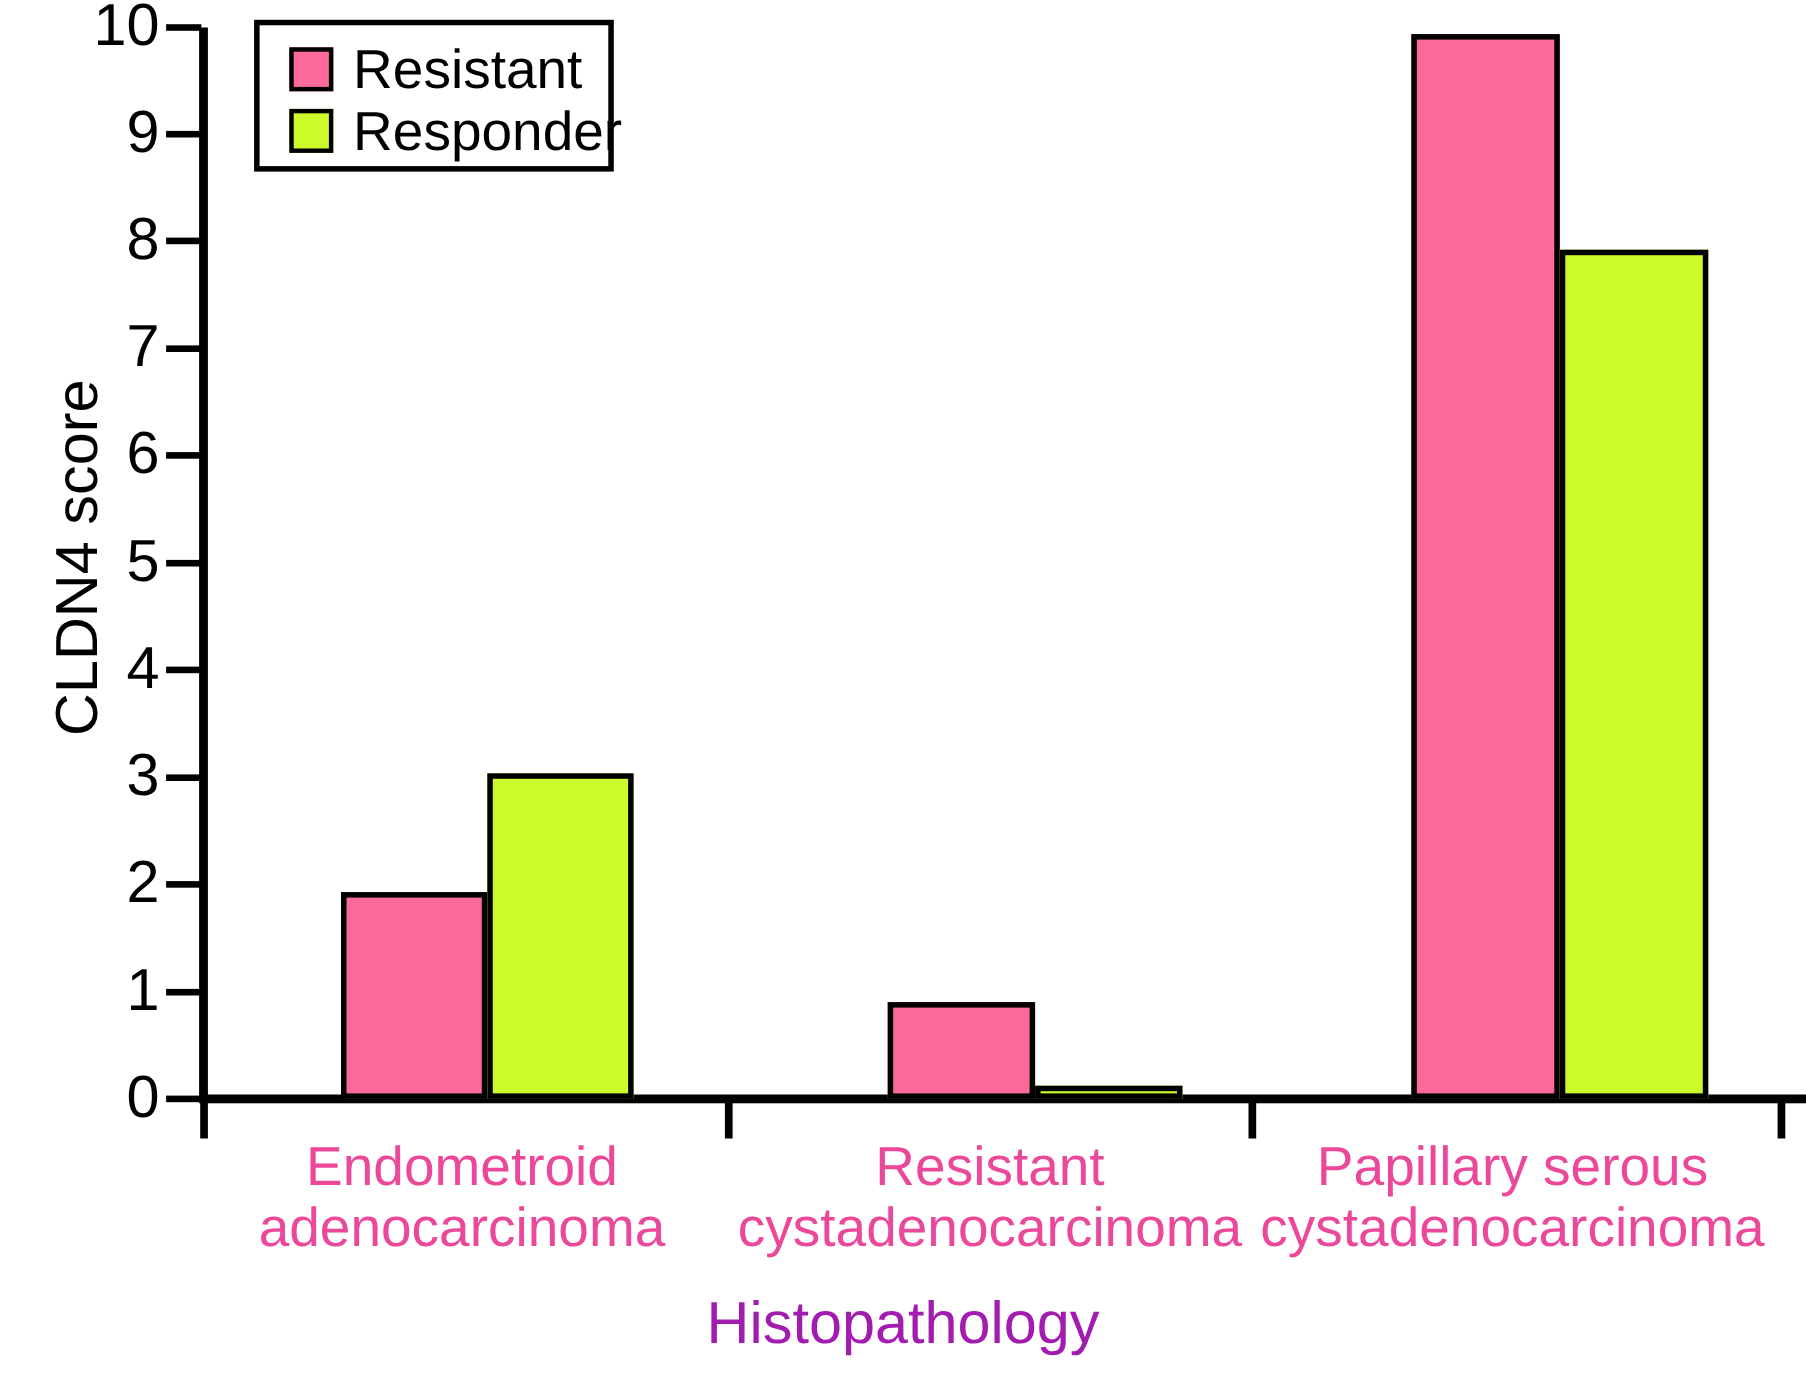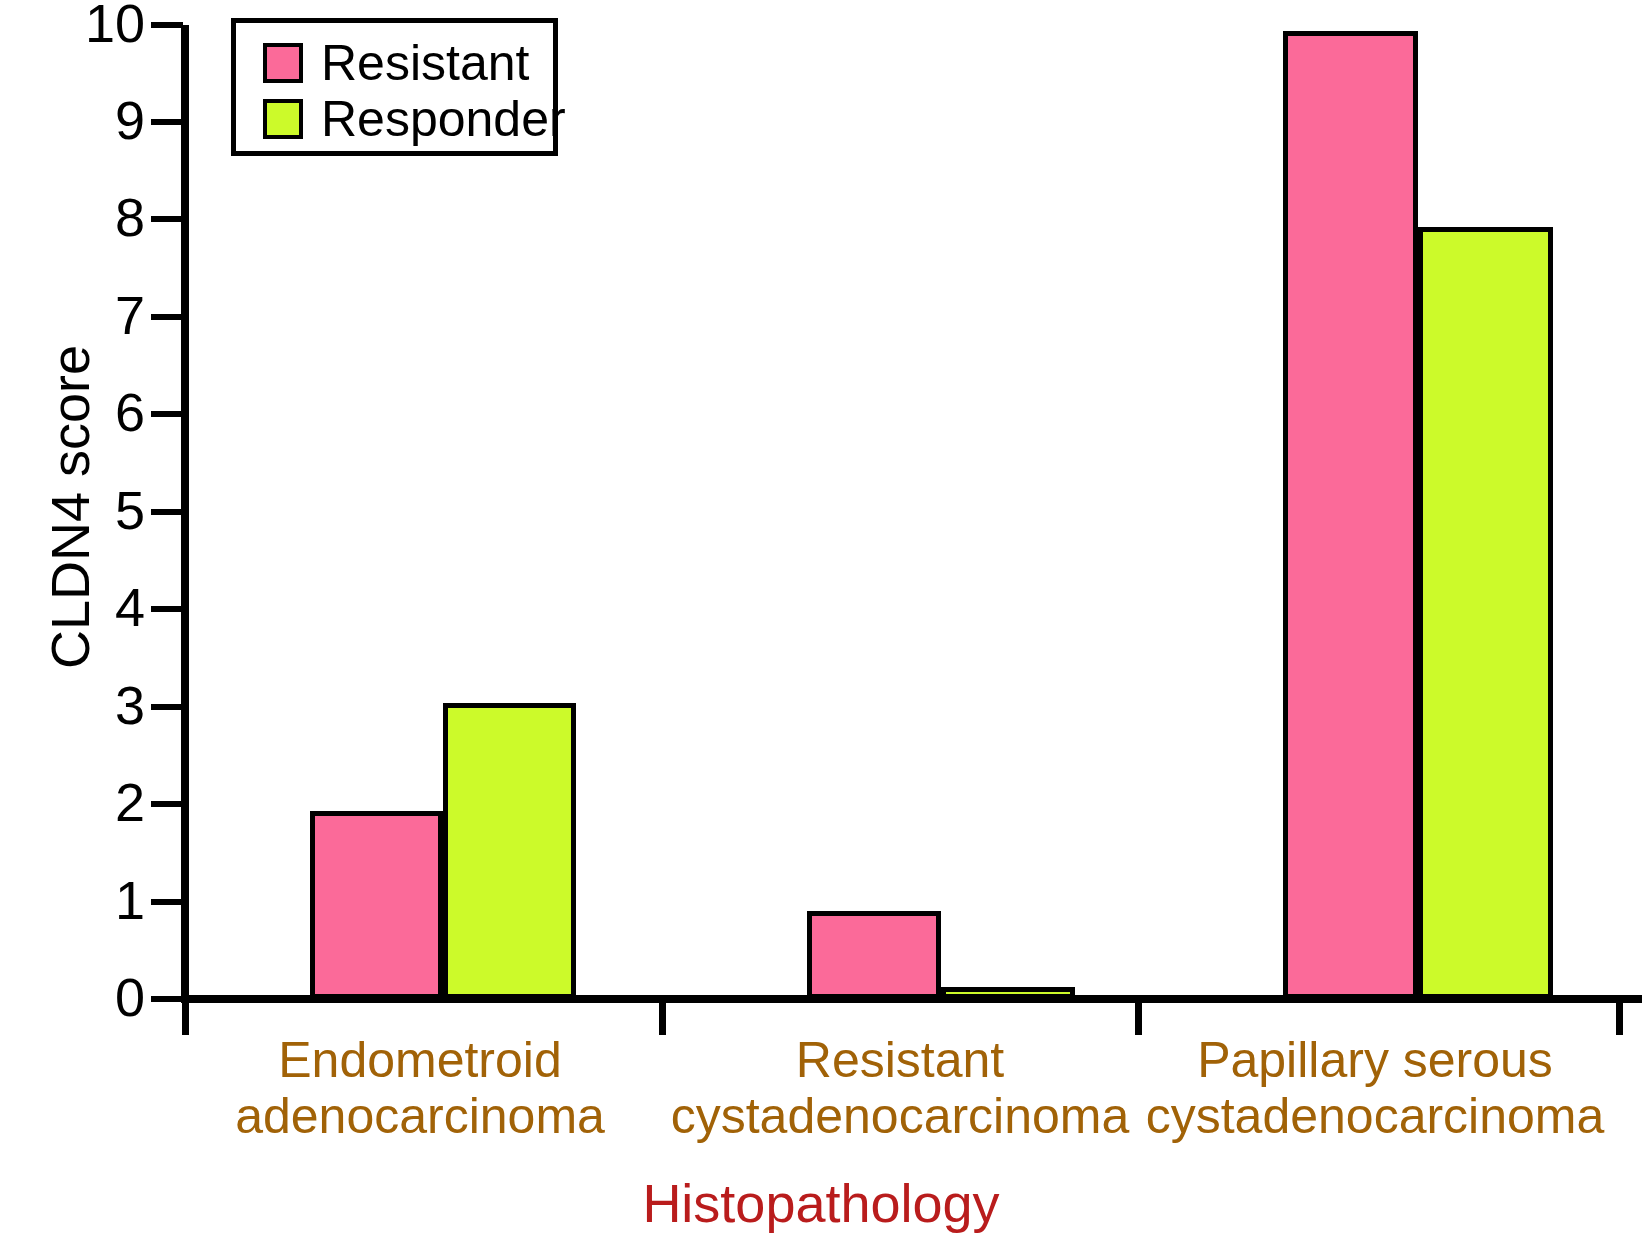--- a/index.html
+++ b/index.html
@@ -121,29 +121,29 @@
     white-space: nowrap;
   }
   #x-axis-title {
     position: absolute;
     left: 0;
     top: 1176px;
     width: 1642px;
     text-align: center;
     font-size: 54px;
     line-height: 54px;
-    color: #b91c1c;
+    color: #a21caf;
   }
   .cat-label {
     position: absolute;
     top: 1032px;
     text-align: center;
     font-size: 50px;
     line-height: 56px;
-    color: #a16207;
+    color: #ec4899;
   }
   .cat-label .l1, .cat-label .l2 { display: block; white-space: nowrap; }
 </style>
 </head>
 <body>
 
 <div id="figure">
 
   <div class="axis-line" id="y-axis-spine"></div>
 

